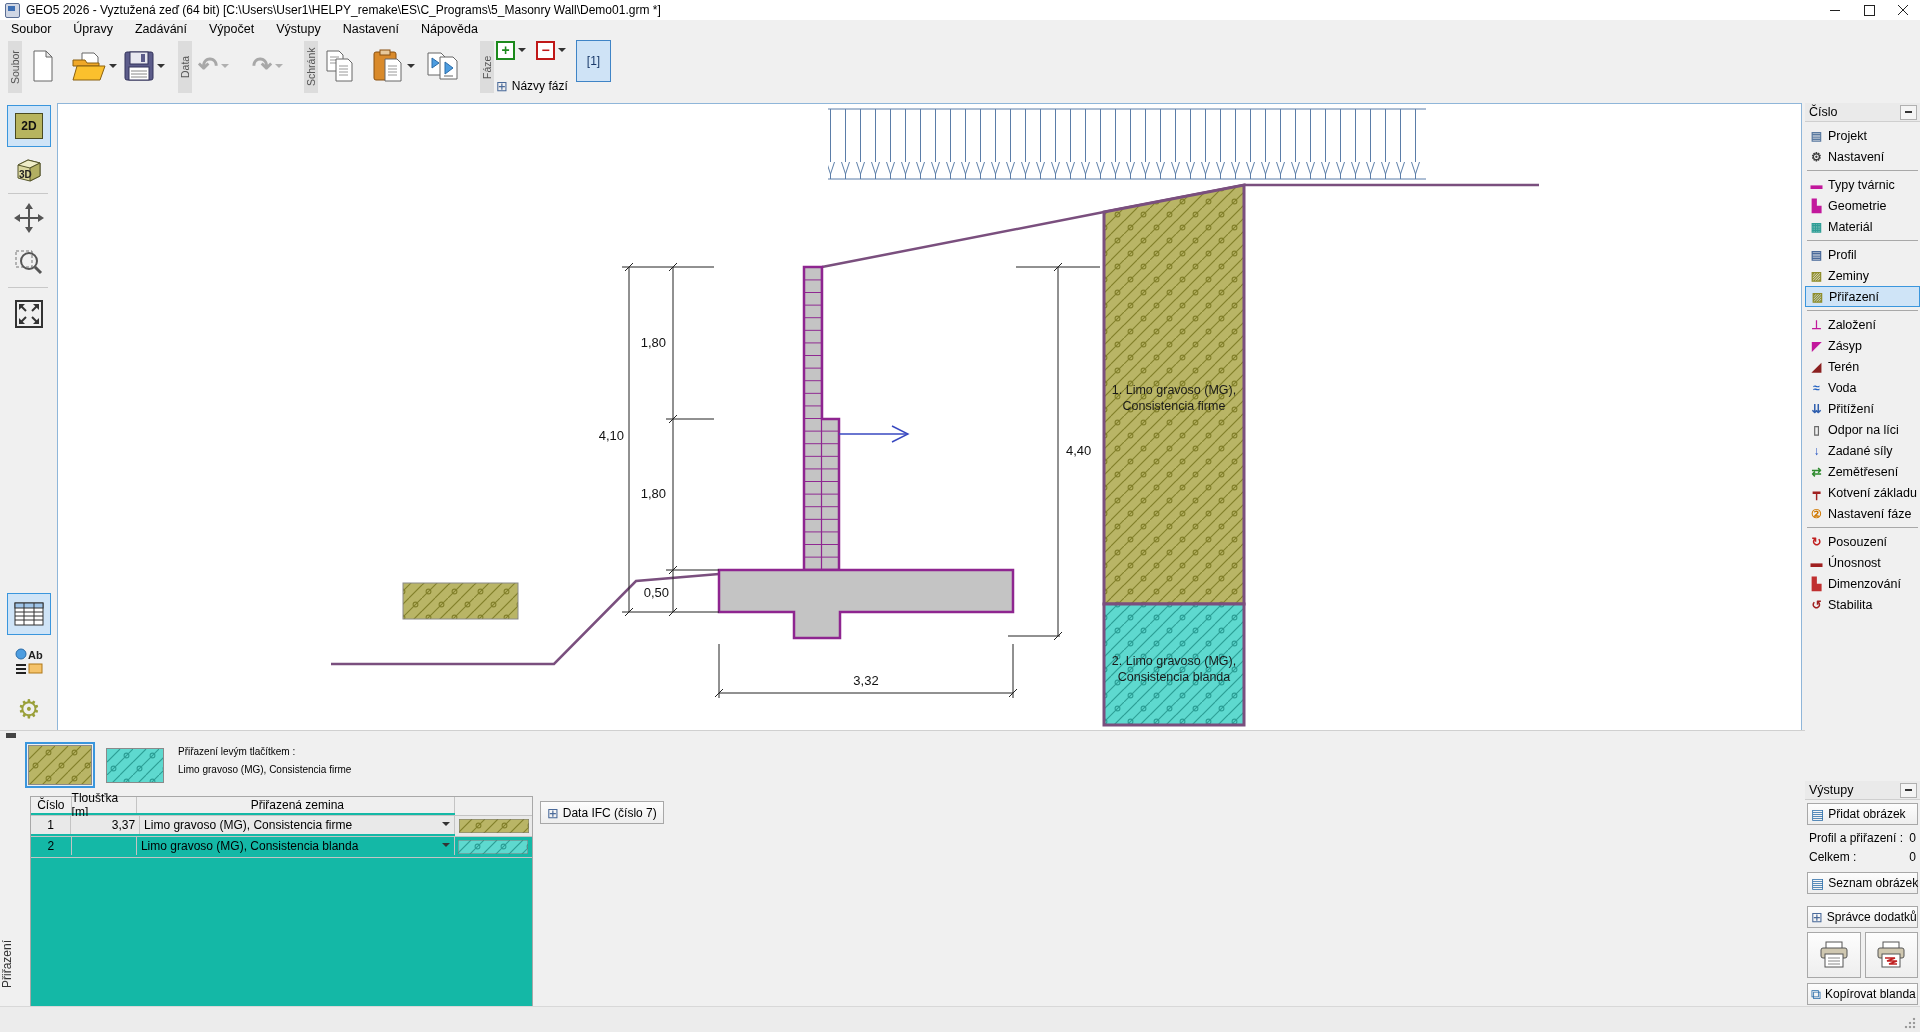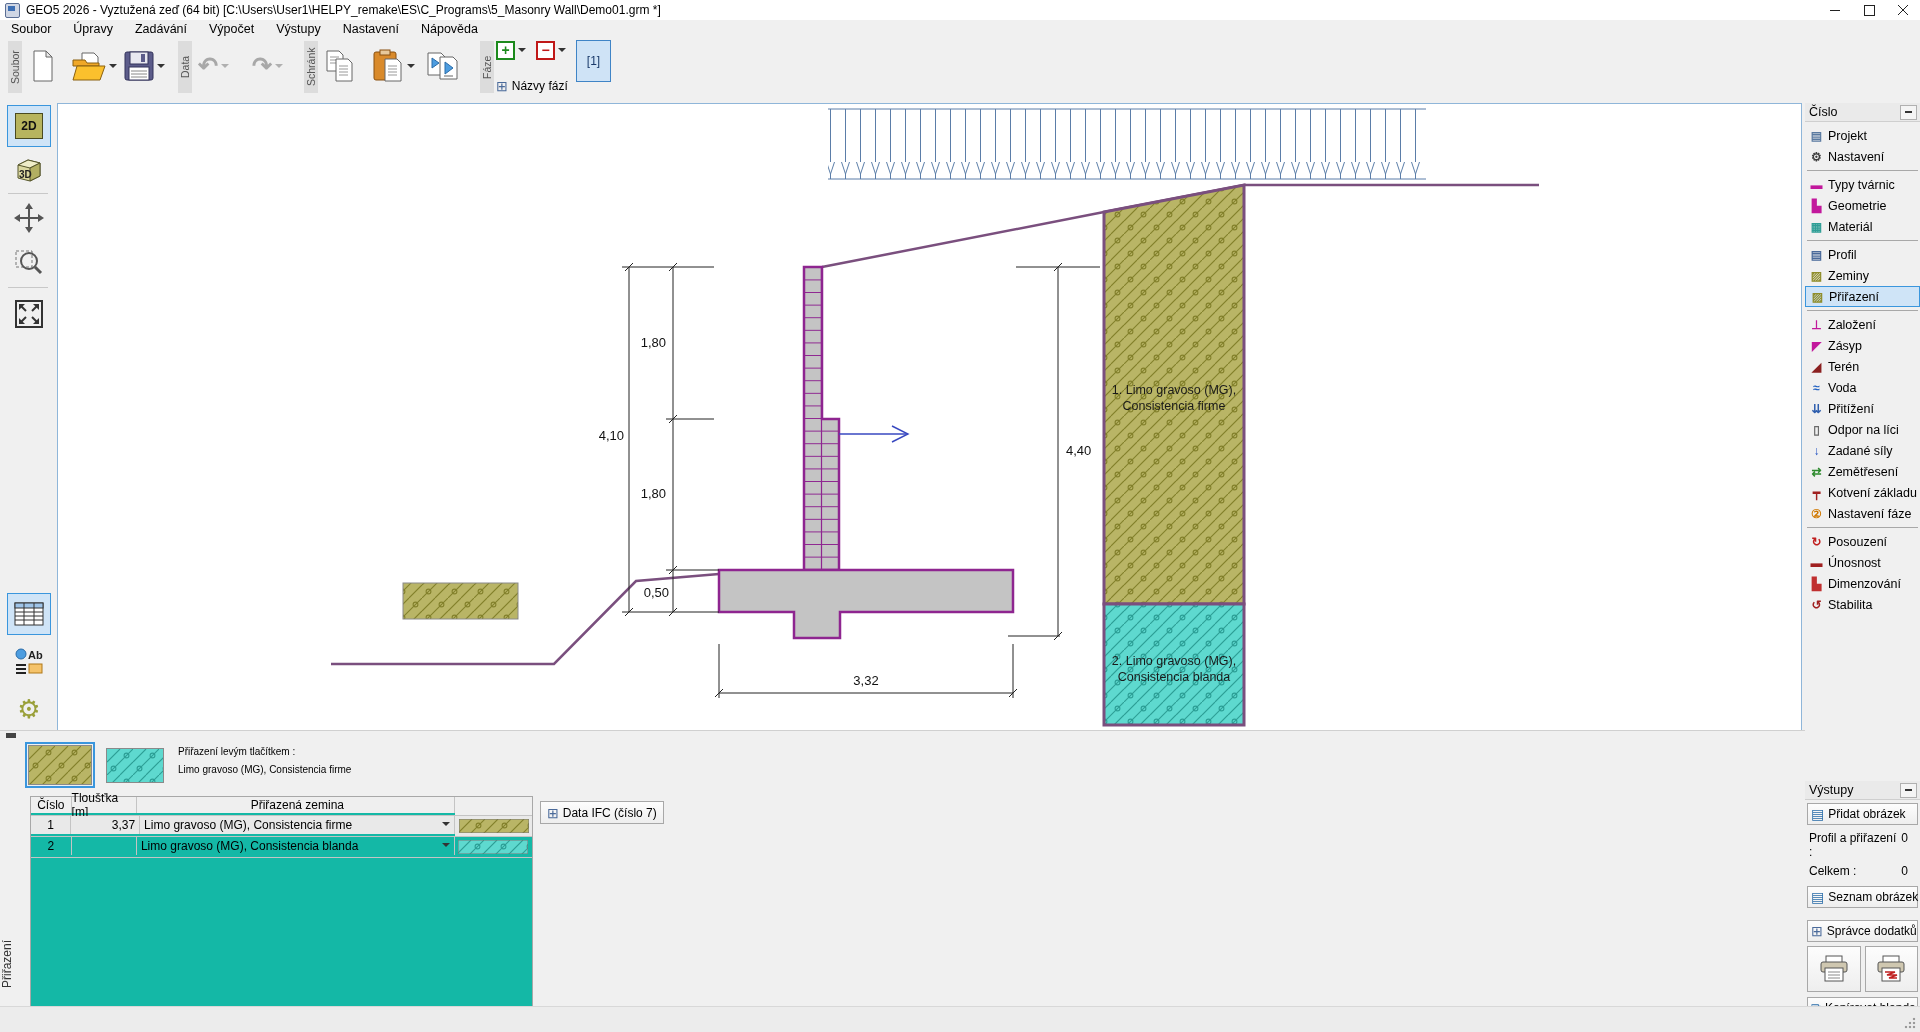--- a/index.html
+++ b/index.html
@@ -46,21 +46,21 @@
           display:flex;align-items:center;justify-content:center}
   .minbox i{display:block;width:7px;border-top:2px solid #333}
   .mrow{height:21px;display:flex;align-items:center;padding-left:3px;font-size:12.5px;white-space:nowrap}
   .mrow.sel{background:#cfe4f7;border:1px solid #3a96dd;height:19px}
   .mic{width:17px;text-align:center;margin-right:3px;font-style:normal;font-size:12px;line-height:12px;flex:0 0 17px}
   .msep{border-top:1px solid #a8a8a8;margin:3px 2px}
   
   .outpanel{left:1805px;top:781px;width:115px;height:225px;background:#f0f0f0}
   .obtn{display:flex;align-items:center;background:linear-gradient(#fdfdfd,#eee);border:1px solid #a8a8a8;
         font-size:12px;height:20px;padding:0 3px;margin:3px 2px;white-space:nowrap}
-  .orow{display:flex;font-size:12px;padding:3px 12px 2px 4px}
+  .orow{display:flex;font-size:12px;padding:3px 4px 2px 4px}
   .orow b{margin-left:auto;font-weight:normal}
   .printers{display:flex;gap:4px;margin:4px 2px}
   .pbtn{flex:1;height:44px;background:linear-gradient(#fdfdfd,#eee);border:1px solid #a8a8a8;
         display:flex;align-items:center;justify-content:center}
   
   .bottompanel{left:0;top:730px;width:1805px;height:276px;background:#f0f0f0;border-top:1px solid #d0d0d0}
   .swatchbtn{position:absolute;border:1px solid #8a8a8a;background:#fff}
   .swatchsel{outline:2px solid #3a96dd;outline-offset:1px}
   .legendtxt{position:absolute;left:178px;font-size:10px;white-space:nowrap}
   .tablebox{position:absolute;left:30px;top:65px;width:501px;height:209px;background:#14b8a6;border:1px solid #a8a8a8}

